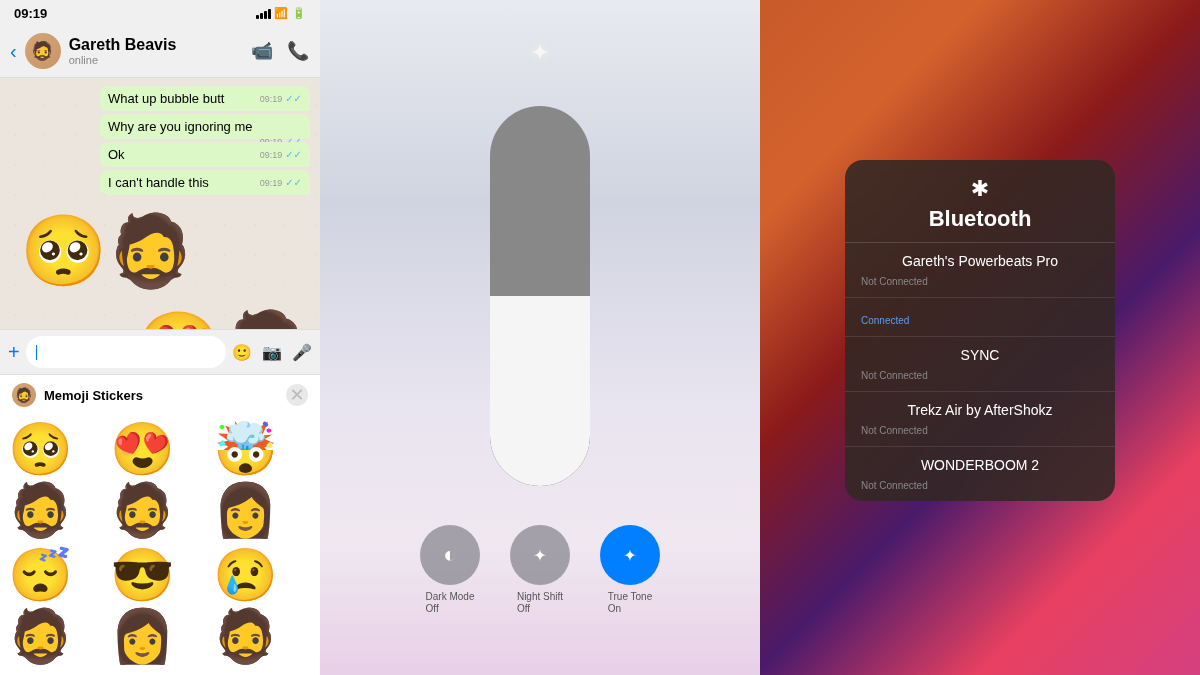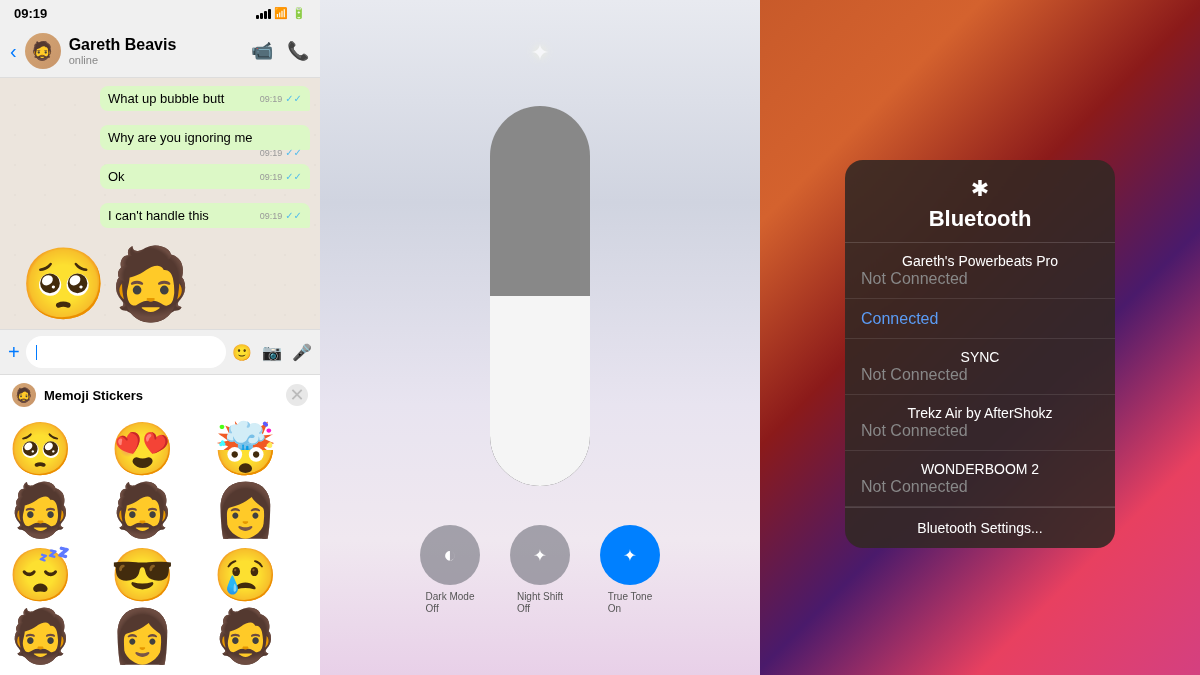--- a/index.html
+++ b/index.html
@@ -76,21 +76,21 @@
     .wa-chat-area {
       flex: 1;
       overflow: hidden;
       padding: 8px 10px;
       position: relative;
       z-index: 1;
     }
 
     .wa-bubble {
       max-width: 70%;
-      margin-bottom: 14px;
+      margin-bottom: 3px;
       padding: 5px 8px;
       border-radius: 8px;
       font-size: 13px;
       position: relative;
     }
     .wa-bubble.sent {
       background: #dcf8c6;
       margin-left: auto;
       border-bottom-right-radius: 2px;
     }
@@ -261,21 +261,21 @@
     .bt-title { font-size: 22px; font-weight: 700; color: #fff; }
 
     .bt-divider { height: 1px; background: rgba(255,255,255,0.15); }
 
     .bt-device {
       padding: 10px 16px;
       border-bottom: 1px solid rgba(255,255,255,0.1);
     }
     .bt-device:last-of-type { border-bottom: none; }
     .bt-device-name { font-size: 14px; color: #fff; font-weight: 400; text-align: center; }
-    .bt-device-status { font-size: 16px; color: #888; margin-top: 1px; }
+    .bt-device-status { font-size: 10px; color: #888; margin-top: 7px; }
     .bt-device-status.connected { color: #5b9cf5; }
 
     .bt-settings-btn {
       padding: 12px 16px;
       text-align: center;
       color: #fff;
       font-size: 14px;
       cursor: pointer;
       border-top: 1px solid rgba(255,255,255,0.15);
     }
@@ -427,15 +427,14 @@
     </div>
     <div class="bt-device">
       <div class="bt-device-name">Trekz Air by AfterShokz</div>
       <div class="bt-device-status">Not Connected</div>
     </div>
     <div class="bt-device">
       <div class="bt-device-name">WONDERBOOM 2</div>
       <div class="bt-device-status">Not Connected</div>
     </div>
 
-    <div class="bt-settings-btn">Bluetooth Settings...</div>
   </div>
 </div>
 
 </body></html>

